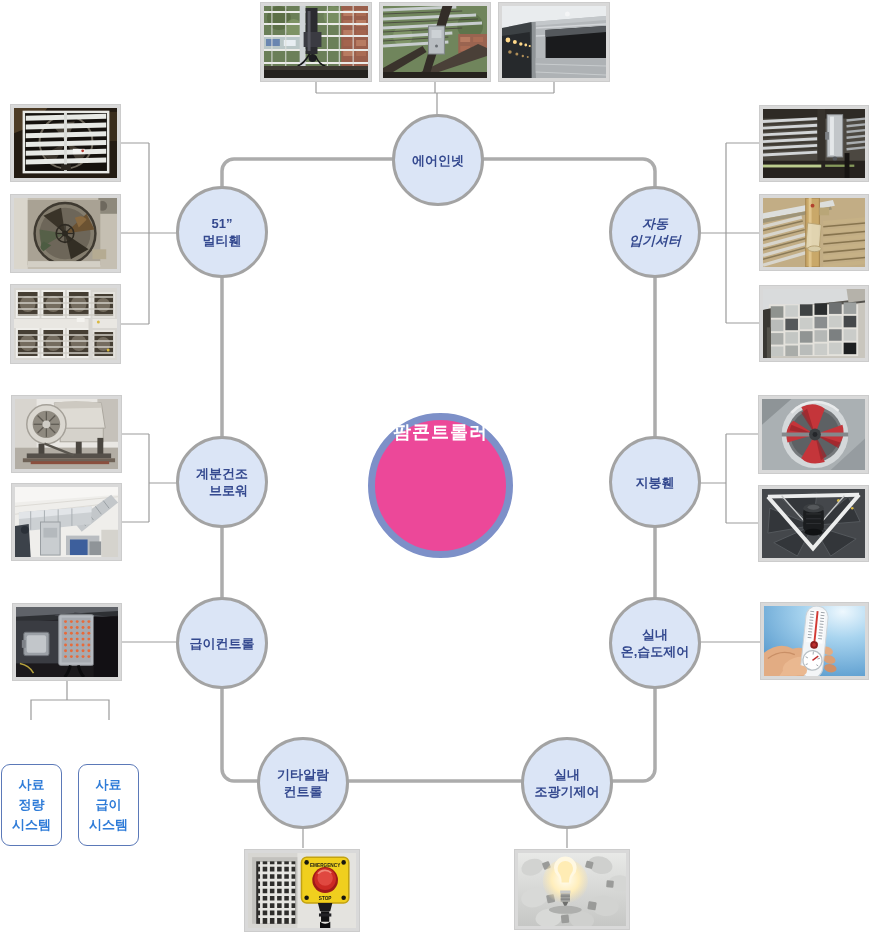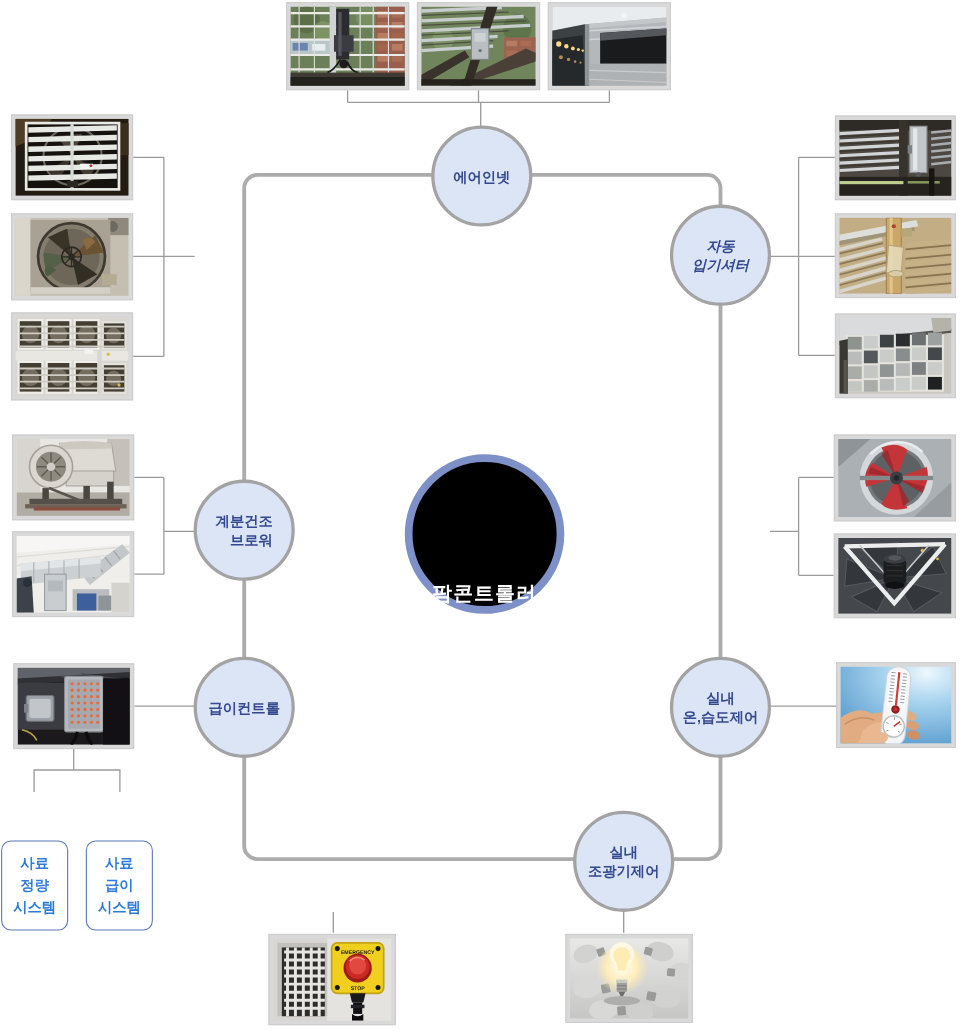--- a/index.html
+++ b/index.html
@@ -3,21 +3,21 @@
 <meta charset="utf-8">
 <style>
   html,body{margin:0;padding:0;background:#ffffff;}
   .canvas{position:relative;width:876px;height:937px;background:#ffffff;overflow:hidden;
           font-family:"Liberation Sans",sans-serif;}
   .wires{position:absolute;left:0;top:0;z-index:1;}
   .node{position:absolute;z-index:3;box-sizing:border-box;border-radius:50%;
         background:#dbe5f6;border:3px solid #a3a3a3;display:flex;align-items:center;justify-content:center;
         text-align:center;color:#34498f;font-weight:bold;font-size:13px;line-height:17px;white-space:pre-line;}
   .hub{position:absolute;z-index:3;box-sizing:border-box;border-radius:50%;
-       background:#000000;border:7px solid #7d90c8;display:flex;align-items:flex-end;justify-content:center;
+       background:#ec4899;border:7px solid #7d90c8;display:flex;align-items:flex-start;justify-content:center;
        color:#ffffff;font-weight:bold;font-size:18px;letter-spacing:1px;}
   .photo{position:absolute;z-index:2;box-sizing:border-box;background:#d9d9d9;
          border:1px solid #cccccc;padding:3px;}
   .photo svg{display:block;width:100%;height:100%;}
   .feedbox{position:absolute;z-index:3;box-sizing:border-box;border:1px solid #5b79b8;border-radius:9px;
            background:#ffffff;display:flex;align-items:center;justify-content:center;text-align:center;
            color:#2f7cd8;font-weight:bold;font-size:13px;line-height:20px;white-space:pre-line;margin-top:44px;}
 </style>
 </head>
 <body>
@@ -38,34 +38,45 @@
     </g>
   </svg>
 
   <div class="hub" style="left:368px;top:413px;width:145px;height:145px;">
     <span>팜콘트롤러</span>
   </div>
 
   <div class="node" style="left:392px;top:114px;width:92px;height:92px;">
     <span>에어인넷</span>
   </div>
+  <div class="node" style="left:176px;top:186px;width:92px;height:92px;">
+    <span>51”
+멀티휀</span>
+  </div>
   <div class="node" style="left:609px;top:186px;width:92px;height:92px;font-style:italic;">
     <span>자동
 입기셔터</span>
   </div>
   <div class="node" style="left:176px;top:436px;width:92px;height:92px;text-align:right;">
     <span>계분건조
 브로워</span>
   </div>
+  <div class="node" style="left:609px;top:436px;width:92px;height:92px;">
+    <span>지붕휀</span>
+  </div>
   <div class="node" style="left:176px;top:597px;width:92px;height:92px;">
     <span>급이컨트롤</span>
   </div>
   <div class="node" style="left:609px;top:597px;width:92px;height:92px;">
     <span>실내
 온,습도제어</span>
+  </div>
+  <div class="node" style="left:257px;top:737px;width:92px;height:92px;">
+    <span>기타알람
+컨트롤</span>
   </div>
   <div class="node" style="left:521px;top:737px;width:92px;height:92px;">
     <span>실내
 조광기제어</span>
   </div>
 
   <div class="feedbox" style="left:1px;top:720px;width:61px;height:82px;">
     <span>사료
 정량
 시스템</span>

